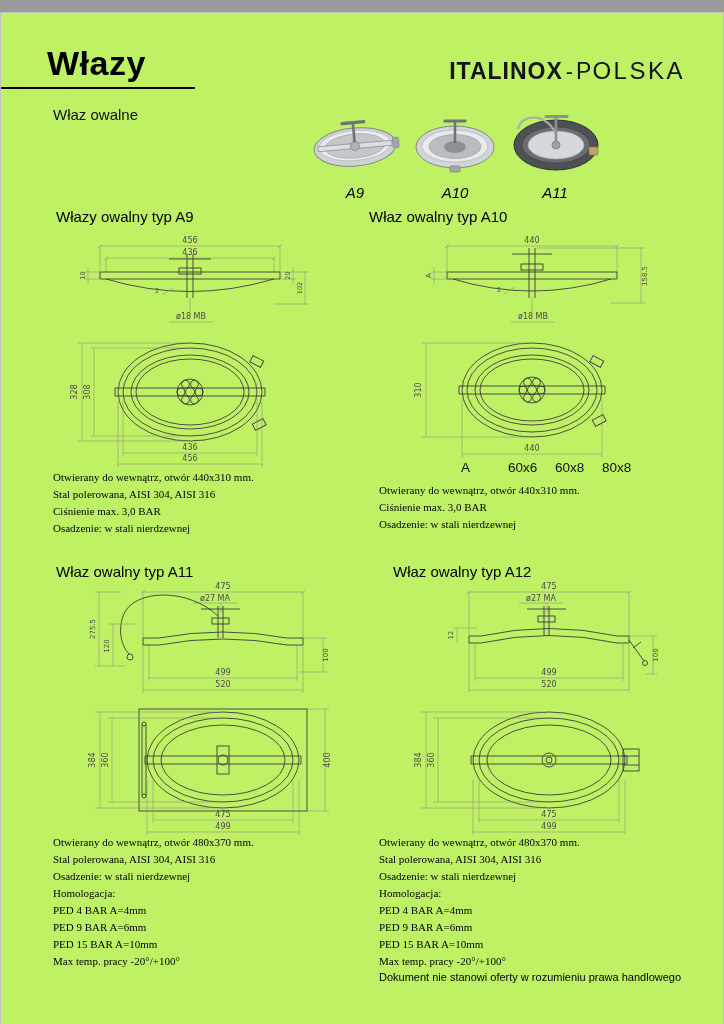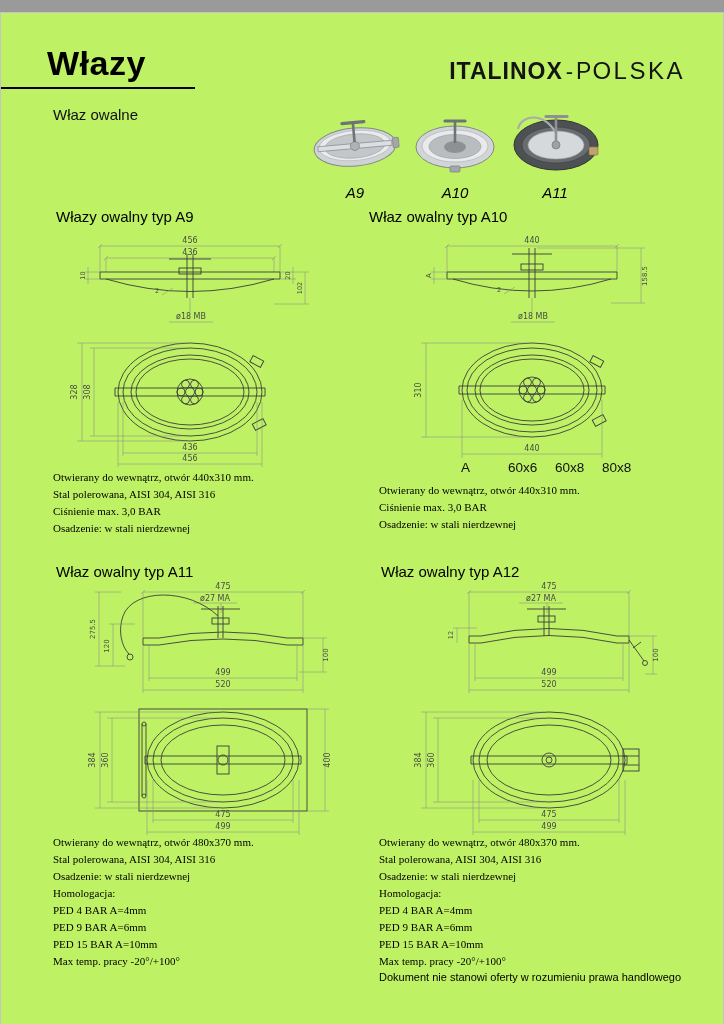--- a/index.html
+++ b/index.html
@@ -242,21 +242,21 @@
     <div>Ciśnienie max. 3,0 BAR</div>
     <div>Osadzenie: w stali nierdzewnej</div>
   </div>
   <div class="desc" style="left:378px;top:469px;">
     <div>Otwierany do wewnątrz, otwór 440x310 mm.</div>
     <div>Ciśnienie max. 3,0 BAR</div>
     <div>Osadzenie: w stali nierdzewnej</div>
   </div>
 
   <h2 class="sec-title" style="left:55px;top:550px;text-align:right;">Właz owalny typ A11</h2>
-  <h2 class="sec-title" style="left:380px;top:550px;">Właz owalny typ A12</h2>
+  <h2 class="sec-title" style="left:392px;top:550px;">Właz owalny typ A12</h2>
 
   <svg class="drawing" style="left:84px;top:567px;" width="260" height="258" viewBox="0 0 260 258">
     <g>
       <line class="dl" x1="58" y1="12" x2="218" y2="12"></line>
         <line class="dl" x1="56" y1="14" x2="60" y2="10"></line>
         <line class="dl" x1="216" y1="14" x2="220" y2="10"></line>
       <text class="dt" x="138" y="9" text-anchor="middle">475</text>
       <line class="dl" x1="58" y1="12" x2="58" y2="58"></line>
         <line class="dl" x1="218" y1="12" x2="218" y2="58"></line>
       <text class="dt" x="130" y="21" text-anchor="middle">ø27  MA</text>

